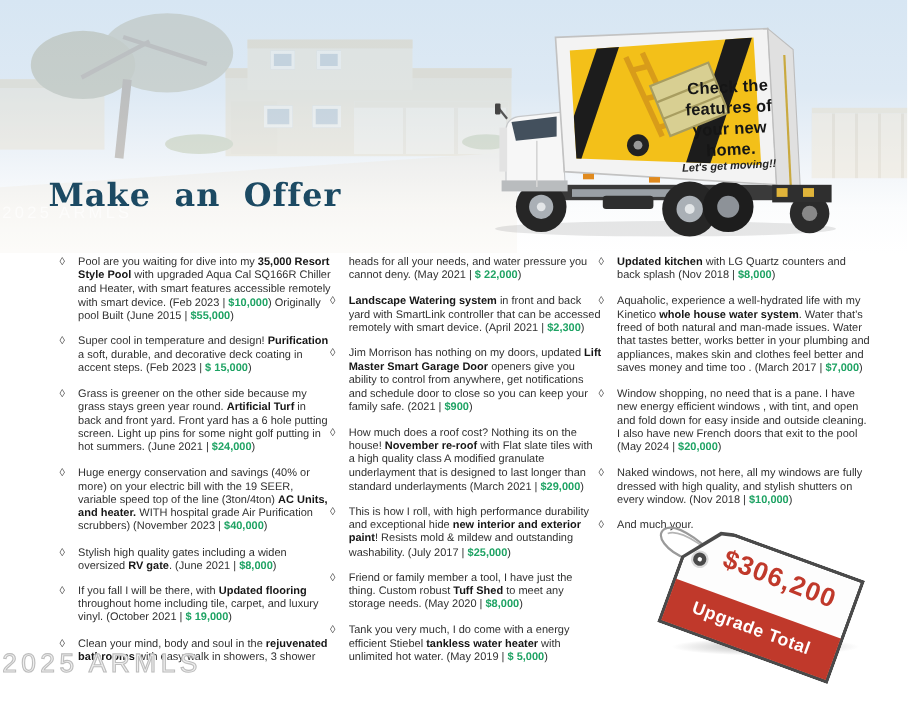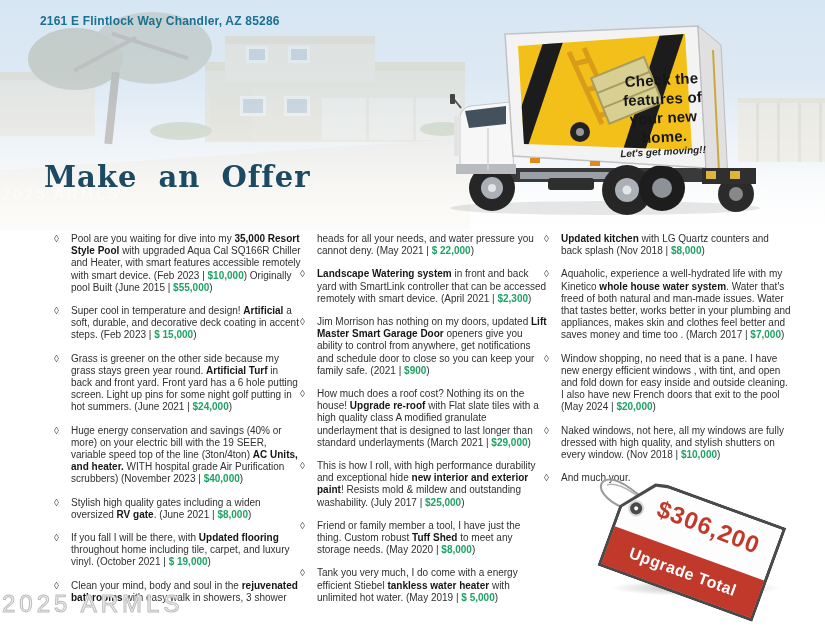--- a/index.html
+++ b/index.html
@@ -151,32 +151,31 @@
           <line x1="168" y1="78" x2="225" y2="78" stroke="#a89d60" stroke-width="2"></line>
         </g>
       </g>
       <rect x="100" y="138" width="10" height="5" fill="#e08a1e"></rect>
       <rect x="160" y="141" width="10" height="5" fill="#e08a1e"></rect>
     </svg>
     <div class="truck-title">Check the features of your new home.</div>
     <div class="truck-tag">Let's get moving!!</div>
 
     <div class="wm-top">2025 ARMLS</div>
-    <div class="address">2161 E Flintlock Way Chandler, AZ 85286</div>
     <div class="headline">Make an Offer</div>
   </div>
 
   <div class="col col-1">
       <div class="feat">
         <span class="blt">◊</span>
         <p><span>Pool are you waiting for dive into my </span><span class="b">35,000 Resort Style Pool</span><span> with upgraded Aqua Cal SQ166R Chiller and Heater, with smart features accessible remotely with smart device. (Feb 2023 | </span><span class="g">$10,000</span><span>) Originally pool Built (June 2015 | </span><span class="g">$55,000</span><span>)</span></p>
       </div>
       <div class="feat">
         <span class="blt">◊</span>
-        <p><span>Super cool in temperature and design! </span><span class="b">Artificial</span><span> a soft, durable, and decorative deck coating in accent steps. (Feb 2023 | </span><span class="g">$ 15,000</span><span>)</span></p>
+        <p><span>Super cool in temperature and design! </span><span class="b">Purification</span><span> a soft, durable, and decorative deck coating in accent steps. (Feb 2023 | </span><span class="g">$ 15,000</span><span>)</span></p>
       </div>
       <div class="feat">
         <span class="blt">◊</span>
         <p><span>Grass is greener on the other side because my grass stays green year round. </span><span class="b">Artificial Turf</span><span> in back and front yard. Front yard has a 6 hole putting screen. Light up pins for some night golf putting in hot summers. (June 2021 | </span><span class="g">$24,000</span><span>)</span></p>
       </div>
       <div class="feat">
         <span class="blt">◊</span>
         <p><span>Huge energy conservation and savings (40% or more) on your electric bill with the 19 SEER, variable speed top of the line (3ton/4ton) </span><span class="b">AC Units, and heater.</span><span> WITH hospital grade Air Purification scrubbers) (November 2023 | </span><span class="g">$40,000</span><span>)</span></p>
       </div>
       <div class="feat">
@@ -200,21 +199,21 @@
       <div class="feat">
         <span class="blt">◊</span>
         <p><span class="b">Landscape Watering system</span><span> in front and back yard with SmartLink controller that can be accessed remotely with smart device. (April 2021 | </span><span class="g">$2,300</span><span>)</span></p>
       </div>
       <div class="feat">
         <span class="blt">◊</span>
         <p><span>Jim Morrison has nothing on my doors, updated </span><span class="b">Lift Master Smart Garage Door</span><span> openers  give you ability to control from anywhere, get notifications and schedule door to close so you can keep your family safe. (2021 | </span><span class="g">$900</span><span>)</span></p>
       </div>
       <div class="feat">
         <span class="blt">◊</span>
-        <p><span>How much does a roof cost? Nothing its on the house! </span><span class="b">Upgrade re-roof</span><span> with Flat slate tiles with a high quality  class A modified granulate underlayment that is  designed to last longer than standard underlayments  (March 2021 | </span><span class="g">$29,000</span><span>)</span></p>
+        <p><span>How much does a roof cost? Nothing its on the house! </span><span class="b">November re-roof</span><span> with Flat slate tiles with a high quality  class A modified granulate underlayment that is  designed to last longer than standard underlayments  (March 2021 | </span><span class="g">$29,000</span><span>)</span></p>
       </div>
       <div class="feat">
         <span class="blt">◊</span>
         <p><span>This is how I roll, with high performance durability and exceptional hide </span><span class="b">new interior and exterior paint</span><span>! Resists mold &amp; mildew and outstanding washability.  (July 2017 | </span><span class="g">$25,000</span><span>)</span></p>
       </div>
       <div class="feat">
         <span class="blt">◊</span>
         <p><span>Friend or family member a tool, I have just the thing. Custom robust </span><span class="b">Tuff Shed</span><span> to meet any storage needs.  (May 2020 | </span><span class="g">$8,000</span><span>)</span></p>
       </div>
       <div class="feat">

